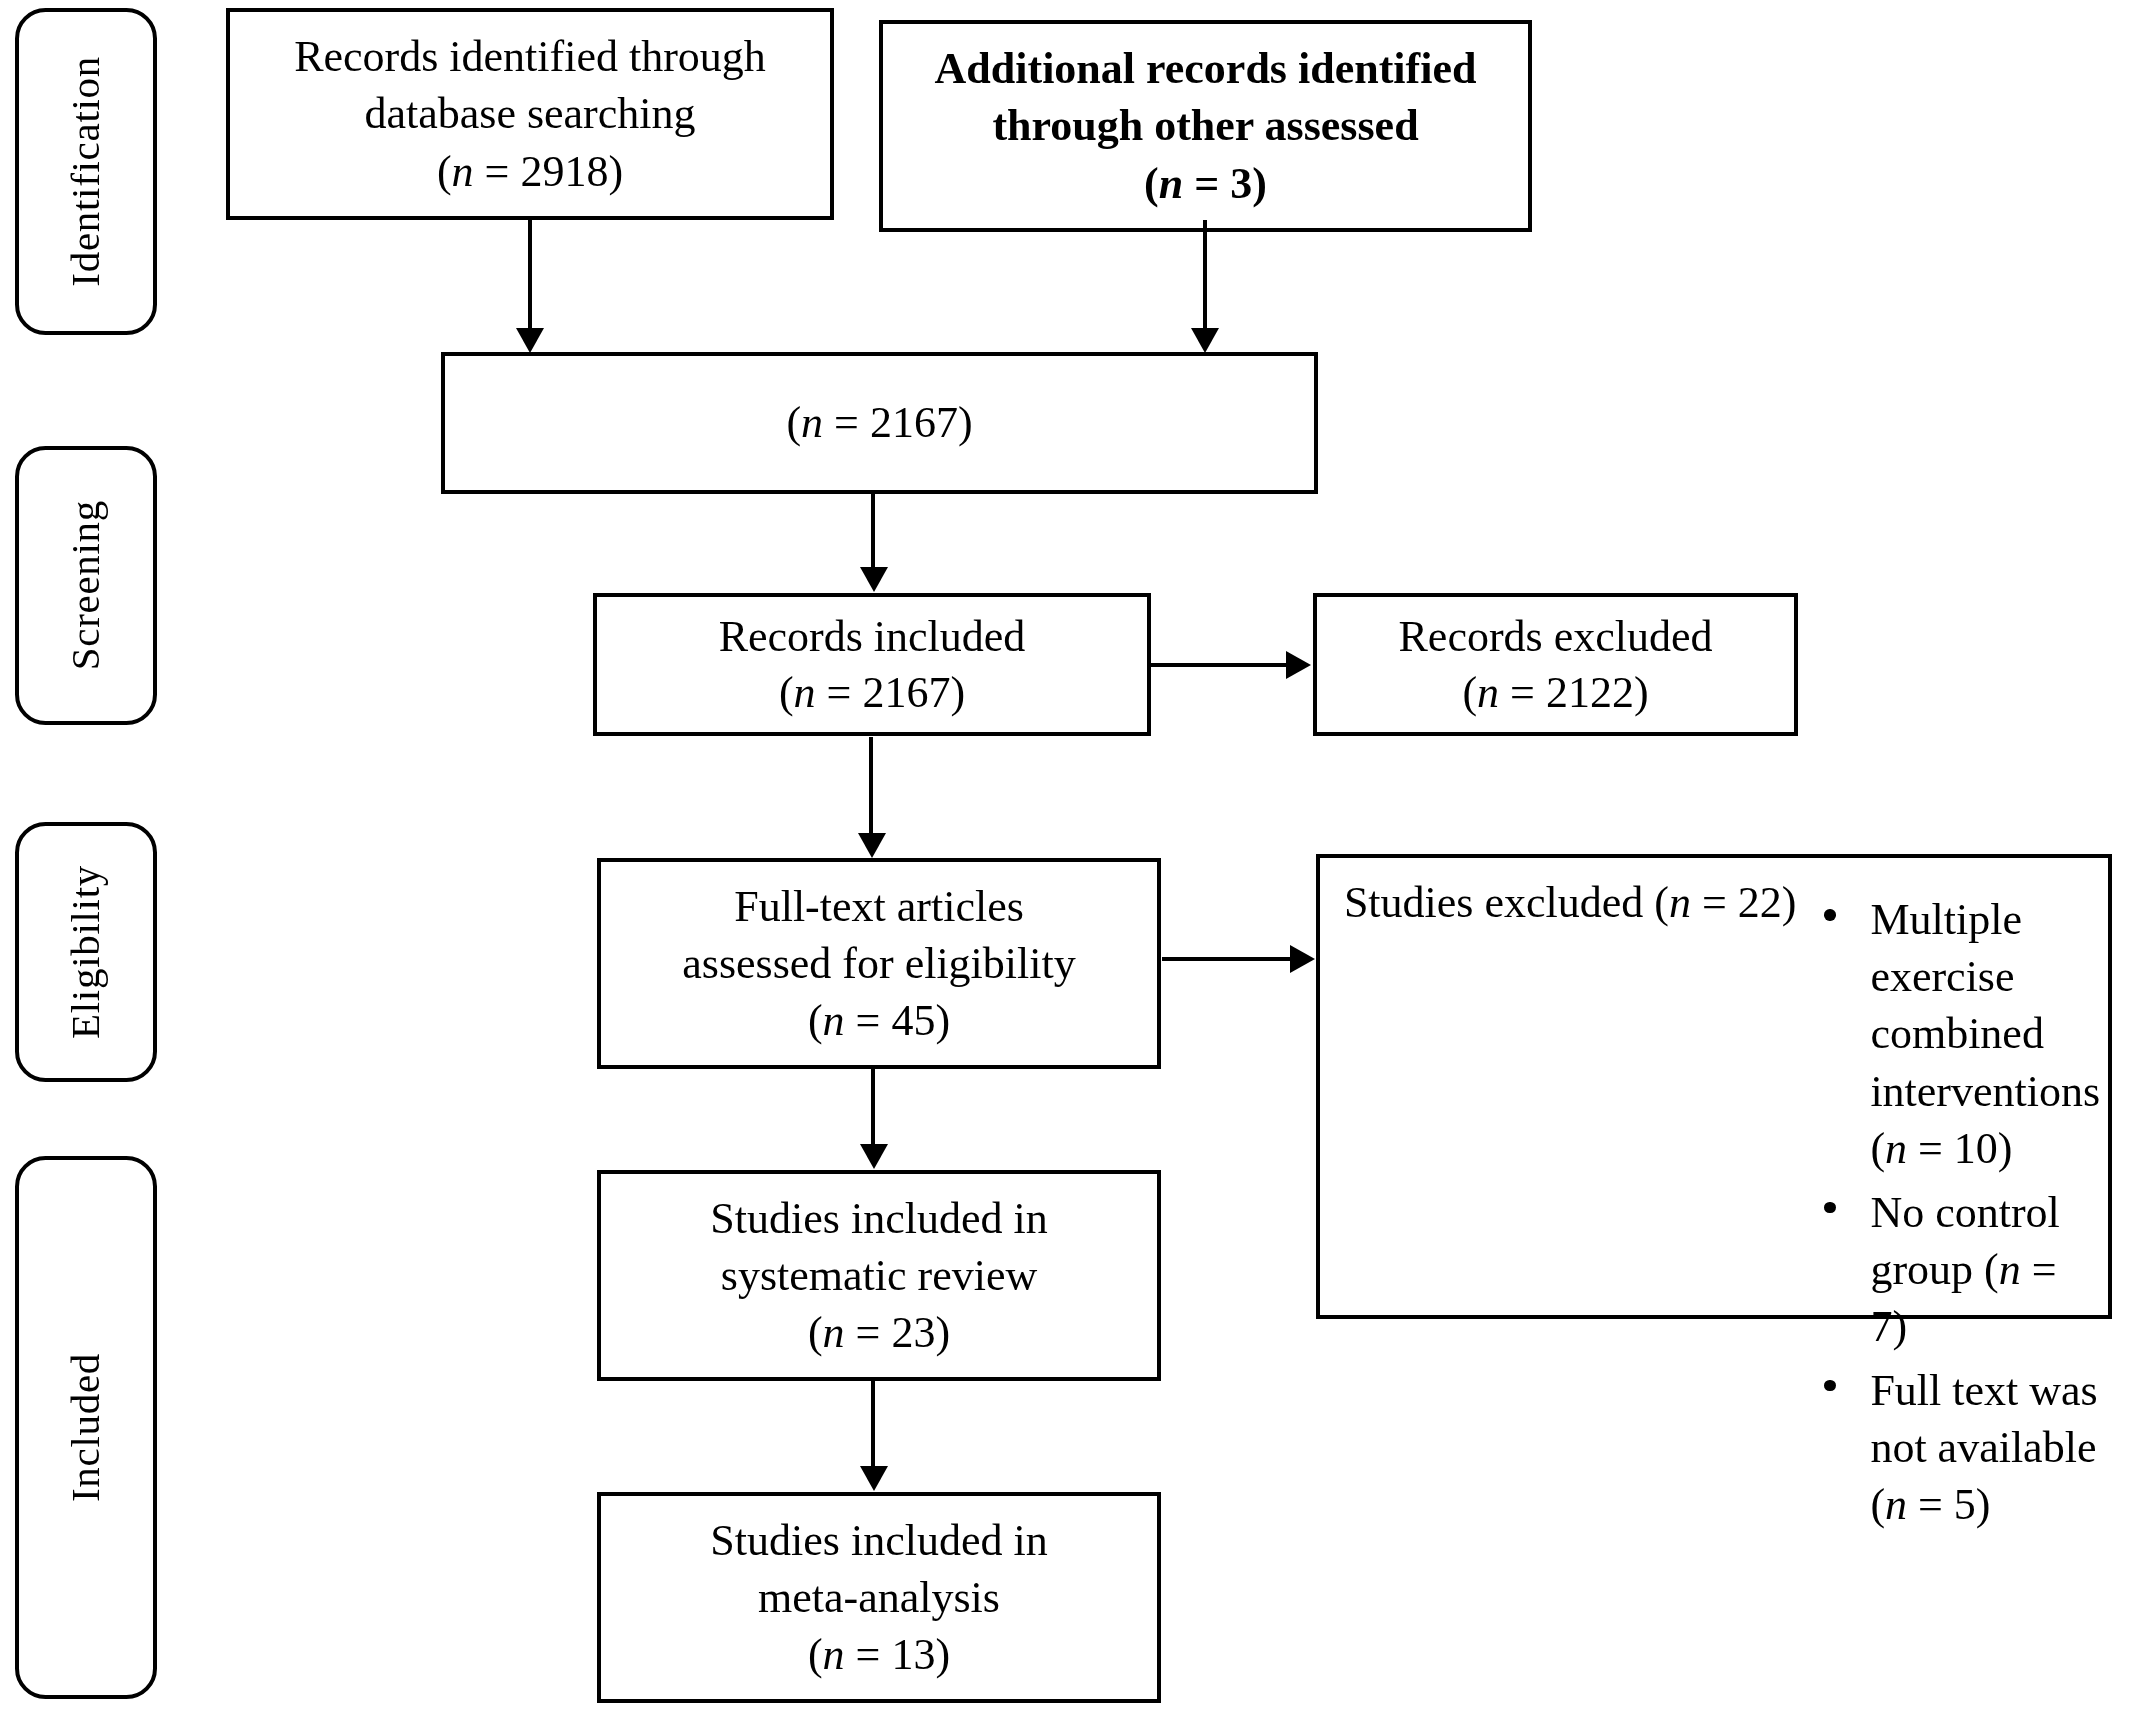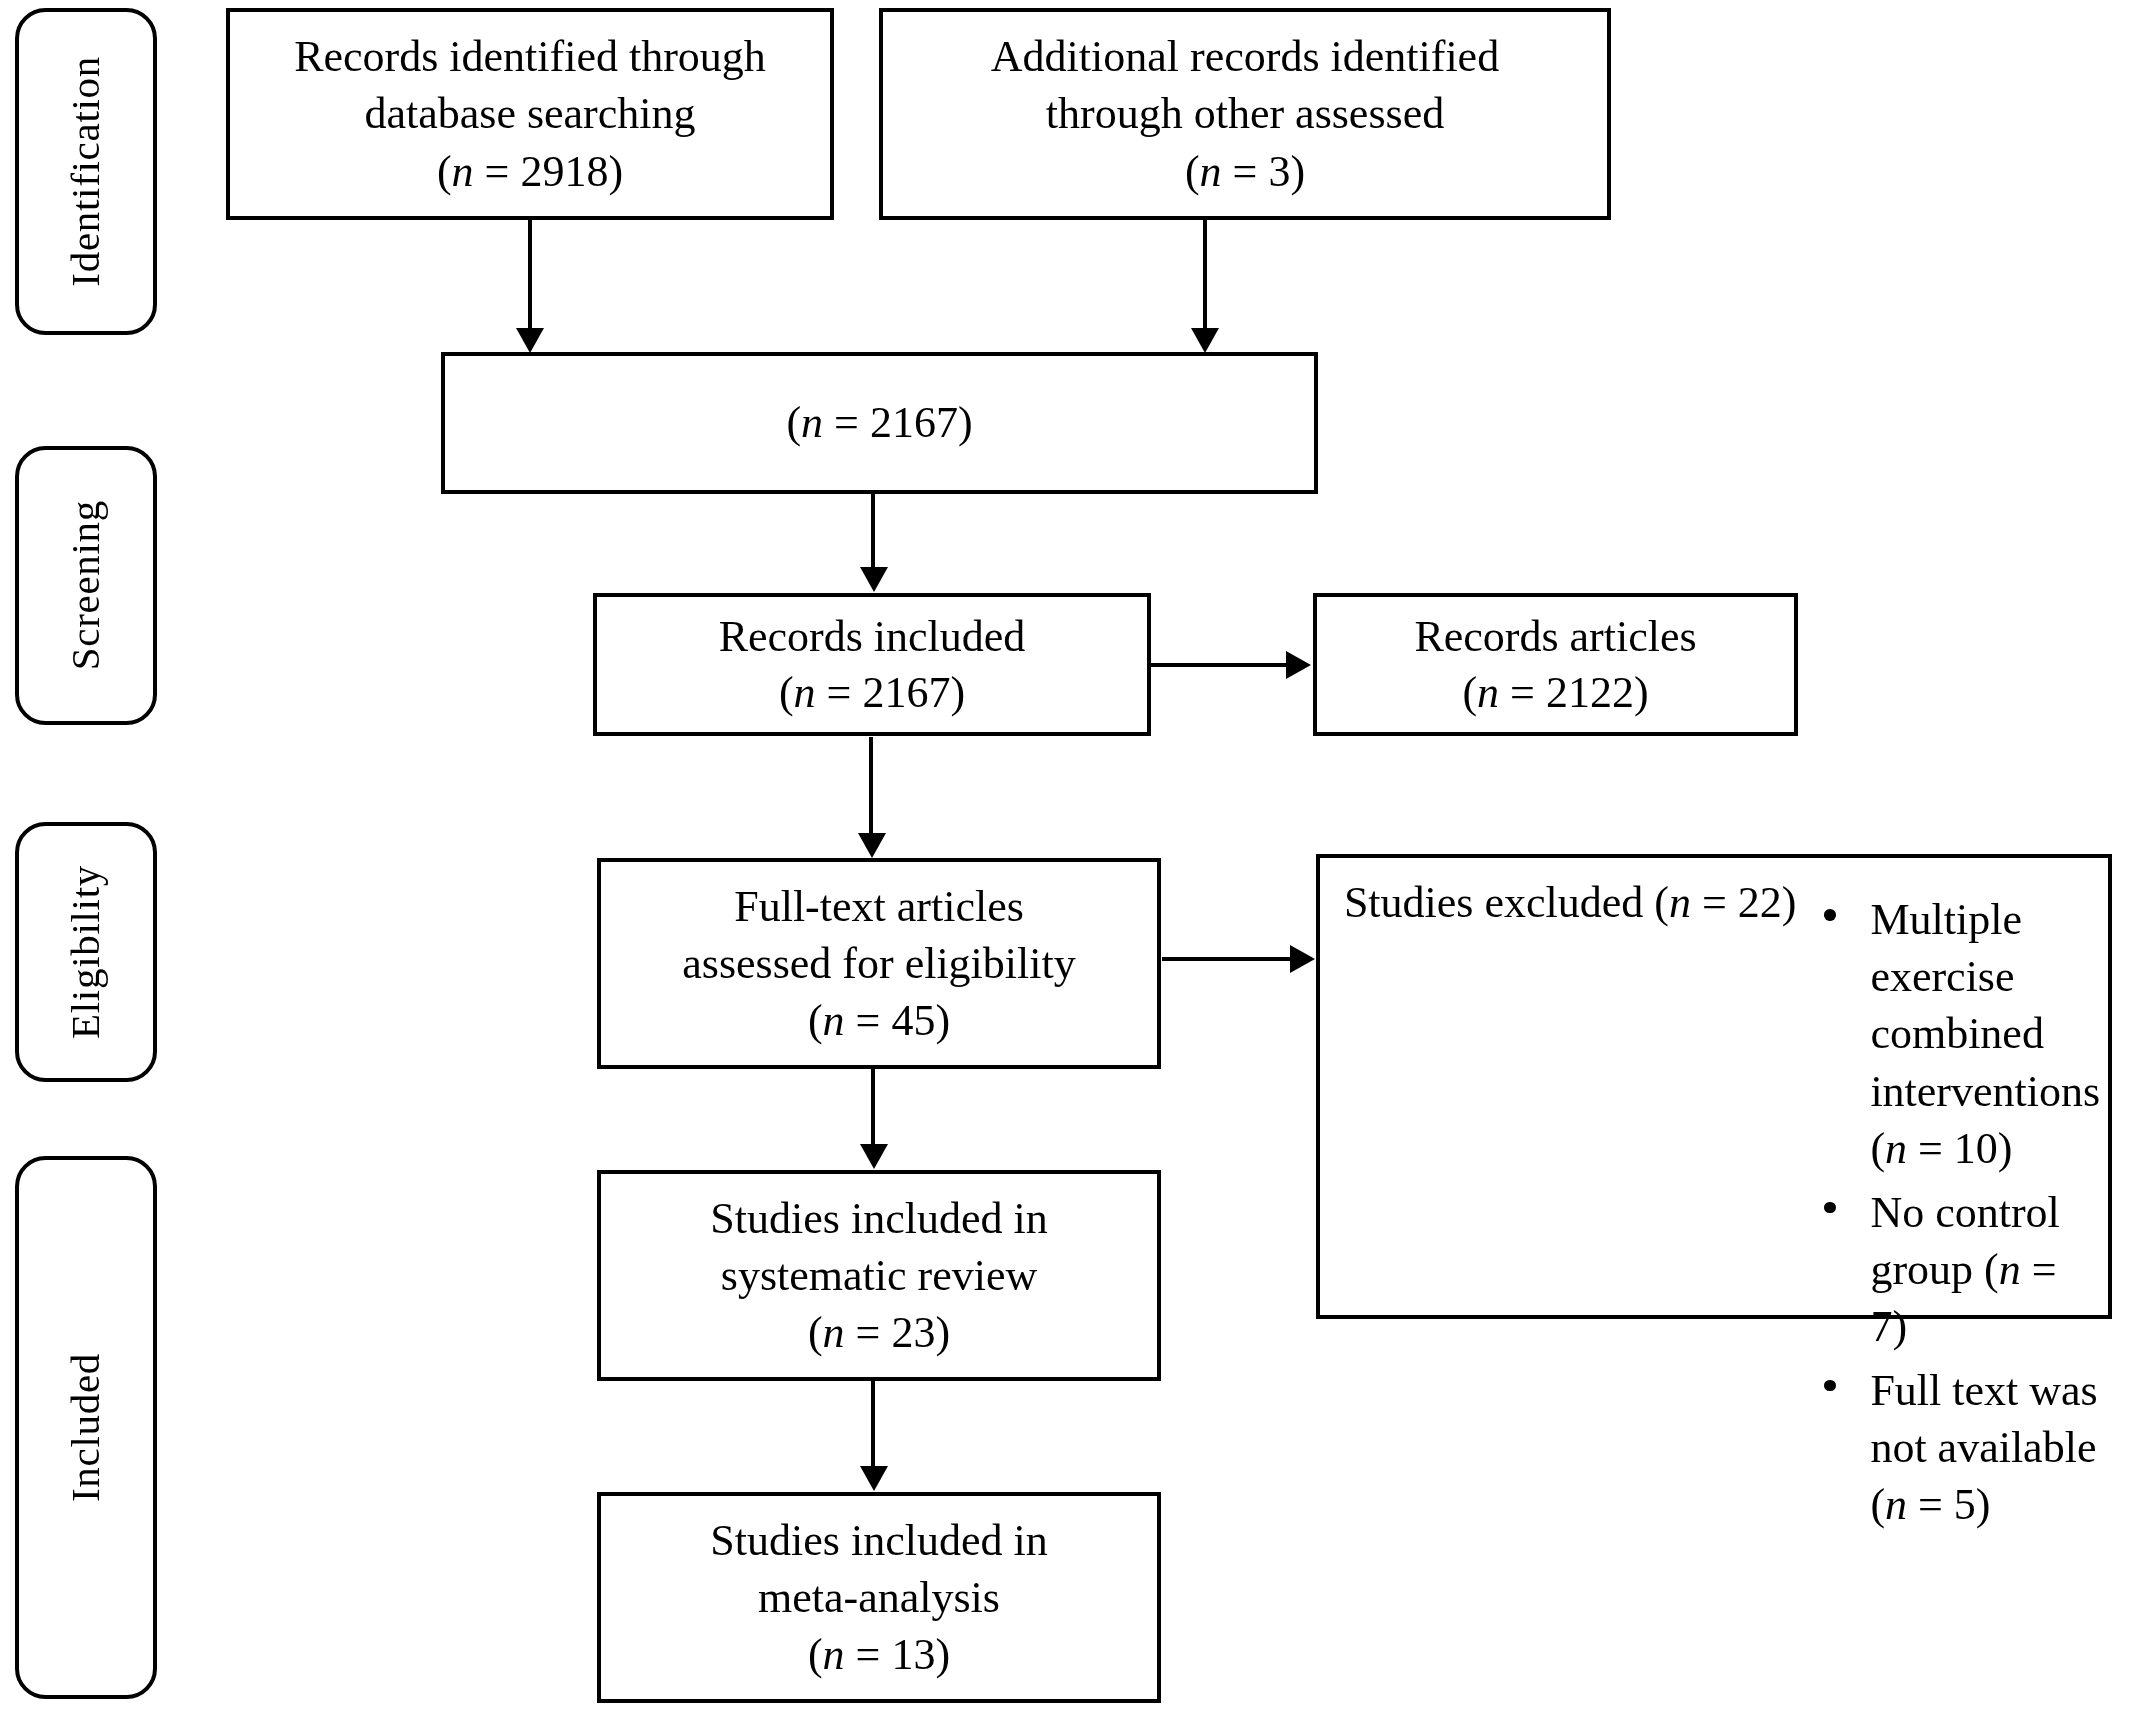--- a/index.html
+++ b/index.html
@@ -147,21 +147,21 @@
   <div class="stage" style="left:14.6px; top:1156px; width:142px; height:543px;">
     <span class="stage-text">Included</span>
   </div>
 
   <div class="box" style="left:226px; top:8px; width:608px; height:212px;">
     <div class="line">Records identified through</div>
     <div class="line">database searching</div>
     <div class="line">(<em class="nvar">n</em> = 2918)</div>
   </div>
 
-  <div class="box" style="left:879px; top:8px; width:732px; height:212px;">
+  <div class="box" style="left:879px; top:20px; width:653px; height:212px;font-weight:bold;">
     <div class="line">Additional records identified</div>
     <div class="line">through other assessed</div>
     <div class="line">(<em class="nvar">n</em> = 3)</div>
   </div>
 
   <div class="vline" style="left:528px; top:220px; height:110px;"></div>
   <div class="arrow-down" style="left:516px; top:328px;"></div>
 
   <div class="vline" style="left:1203px; top:220px; height:110px;"></div>
   <div class="arrow-down" style="left:1191px; top:328px;"></div>
@@ -172,21 +172,21 @@
 
   <div class="vline" style="left:871px; top:494px; height:74px;"></div>
   <div class="arrow-down" style="left:860px; top:567px;"></div>
 
   <div class="box tight" style="left:593px; top:593px; width:558px; height:143px;">
     <div class="line">Records included</div>
     <div class="line">(<em class="nvar">n</em> = 2167)</div>
   </div>
 
   <div class="box tight" style="left:1313px; top:593px; width:485px; height:143px;">
-    <div class="line">Records articles</div>
+    <div class="line">Records excluded</div>
     <div class="line">(<em class="nvar">n</em> = 2122)</div>
   </div>
 
   <div class="hline" style="left:1150px; top:663px; width:137px;"></div>
   <div class="arrow-right" style="left:1286px; top:651px;"></div>
 
   <div class="vline" style="left:869px; top:737px; height:98px;"></div>
   <div class="arrow-down" style="left:858px; top:833px;"></div>
 
   <div class="box" style="left:597px; top:858px; width:564px; height:211px;align-items:center;">

